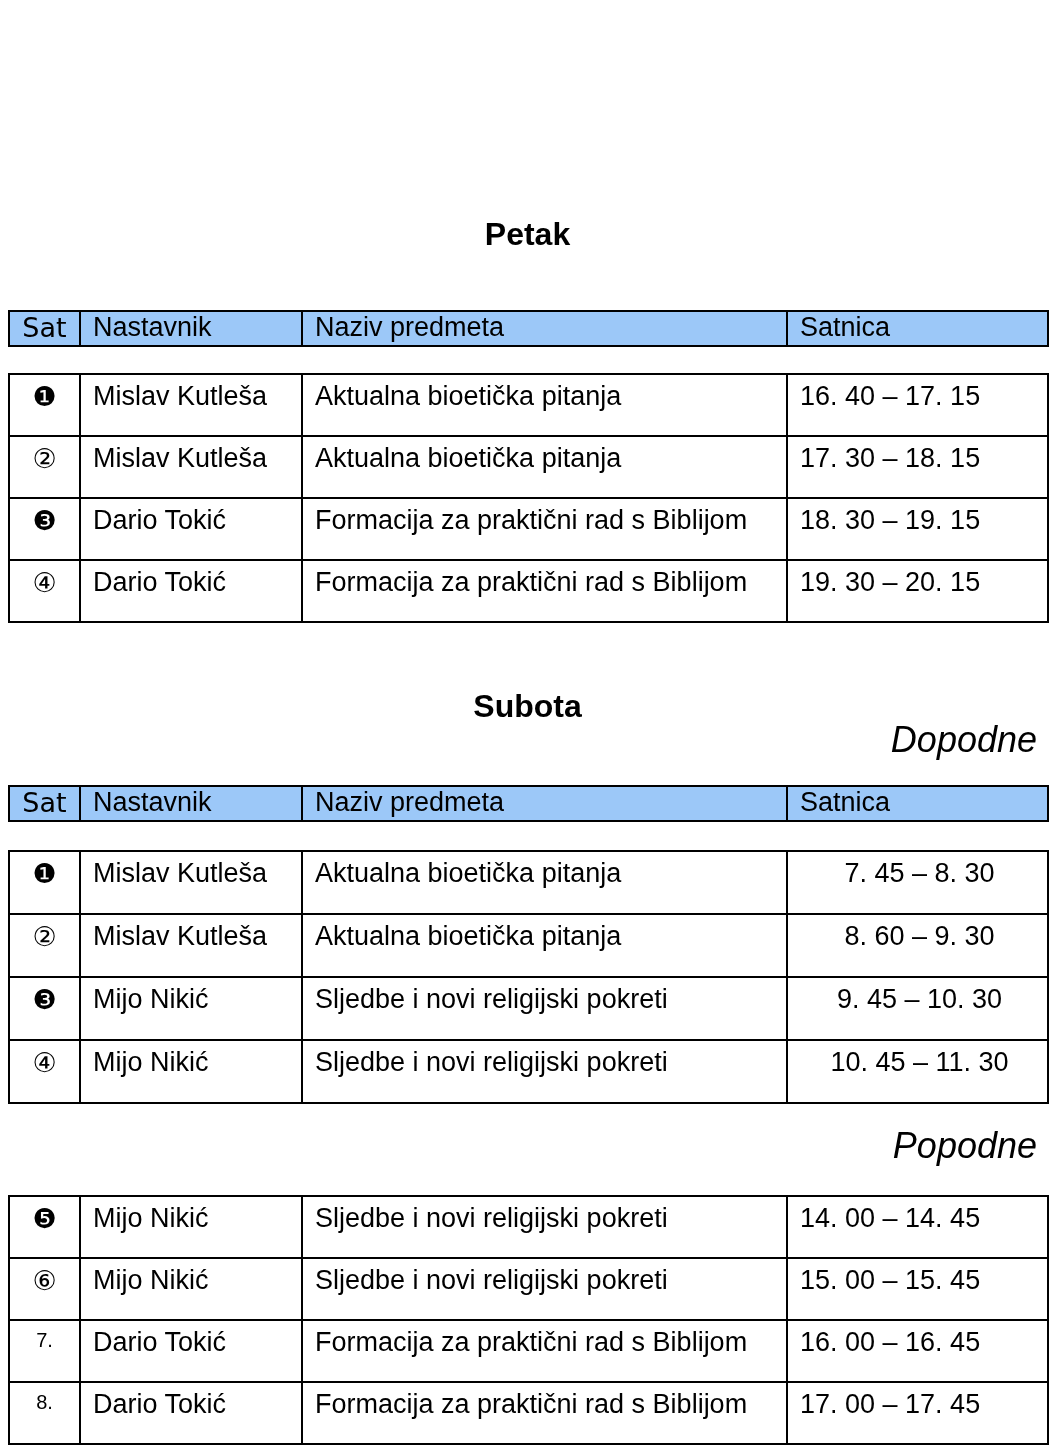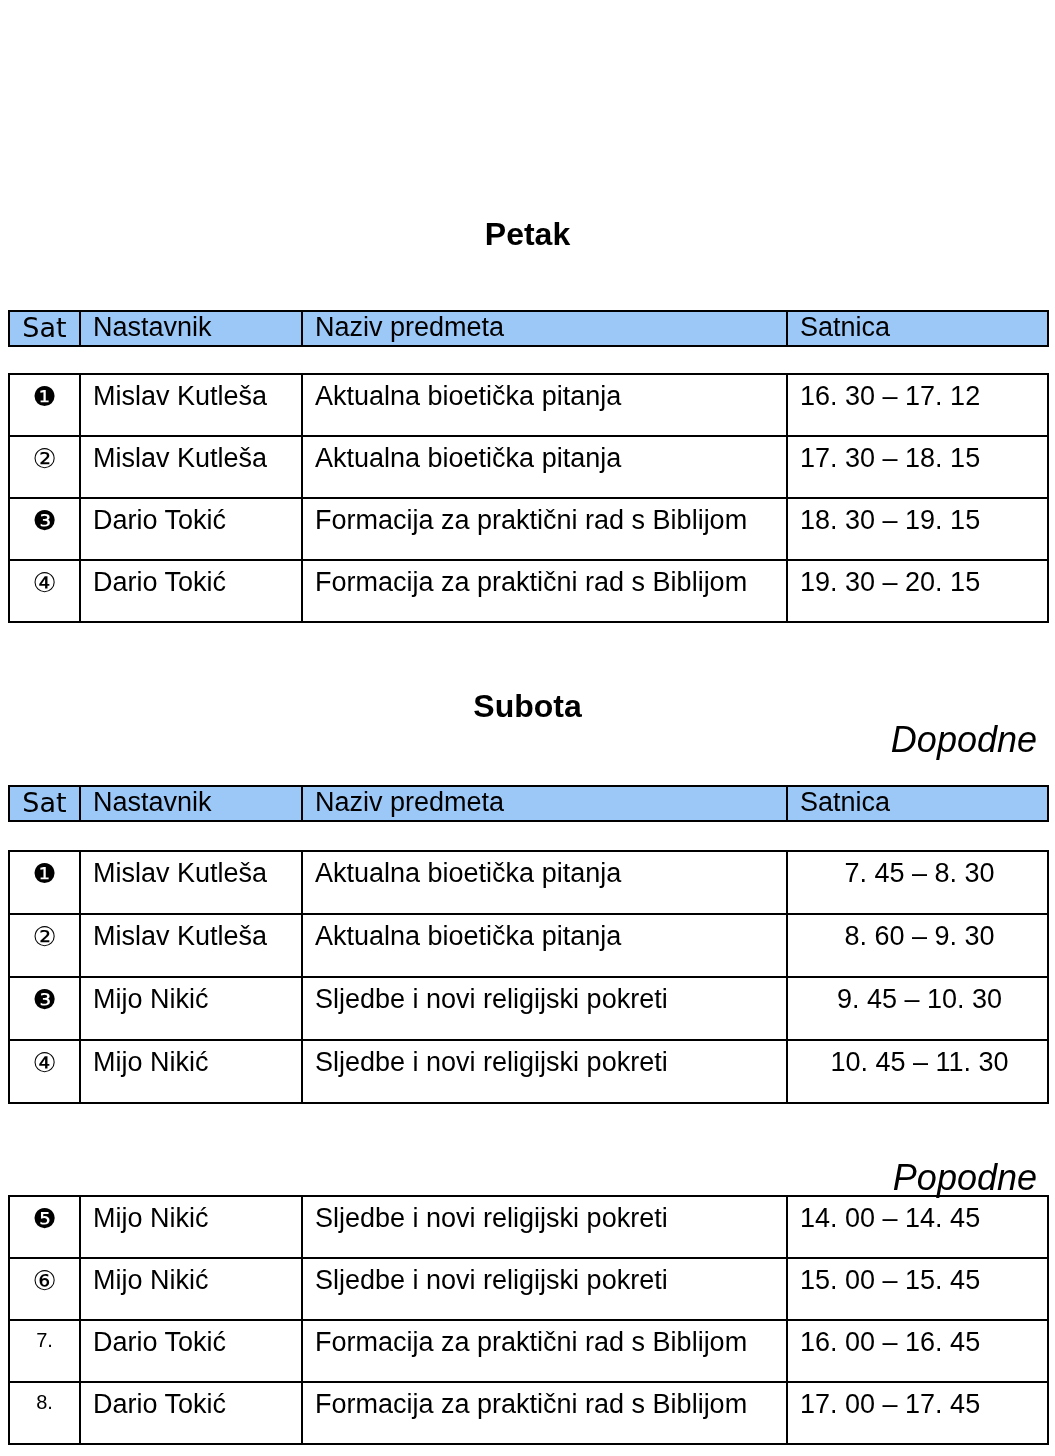--- a/index.html
+++ b/index.html
@@ -35,21 +35,21 @@
   }
   #heading-petak { top: 216px; }
   #heading-subota { top: 688px; }
 
   
   .part-label {
     position: absolute; right: 18px;
     font-style: italic; font-size: 36px; line-height: 33px;
   }
   #label-dopodne { top: 723px; }
-  #label-popodne { top: 1129px; margin-top: 32px; }
+  #label-popodne { top: 1129px; }
 
   
   table {
     position: absolute; left: 8px; width: 1039px;
     border-collapse: collapse; table-layout: fixed;
   }
   col.c-sat { width: 71px; }
   col.c-teacher { width: 222px; }
   col.c-subject { width: 485px; }
   col.c-time { width: 261px; }
@@ -123,21 +123,21 @@
         <col class="c-sat">
         <col class="c-teacher">
         <col class="c-subject">
         <col class="c-time">
       </colgroup>
     <tbody>
         <tr>
       <td class="sat">❶</td>
       <td>Mislav Kutleša</td>
       <td>Aktualna bioetička pitanja</td>
-      <td class="time">16. 30 – 17. 12</td>
+      <td class="time">16. 40 – 17. 15</td>
     </tr>
     <tr>
       <td class="sat">②</td>
       <td>Mislav Kutleša</td>
       <td>Aktualna bioetička pitanja</td>
       <td class="time">17. 30 – 18. 15</td>
     </tr>
     <tr>
       <td class="sat">❸</td>
       <td>Dario Tokić</td>

